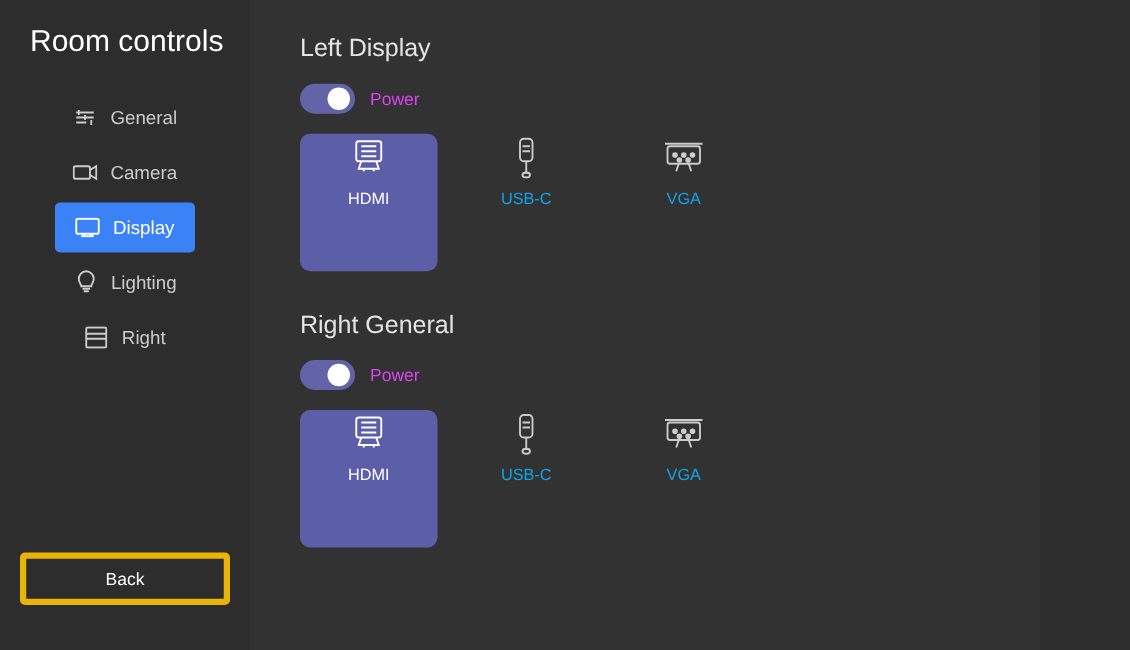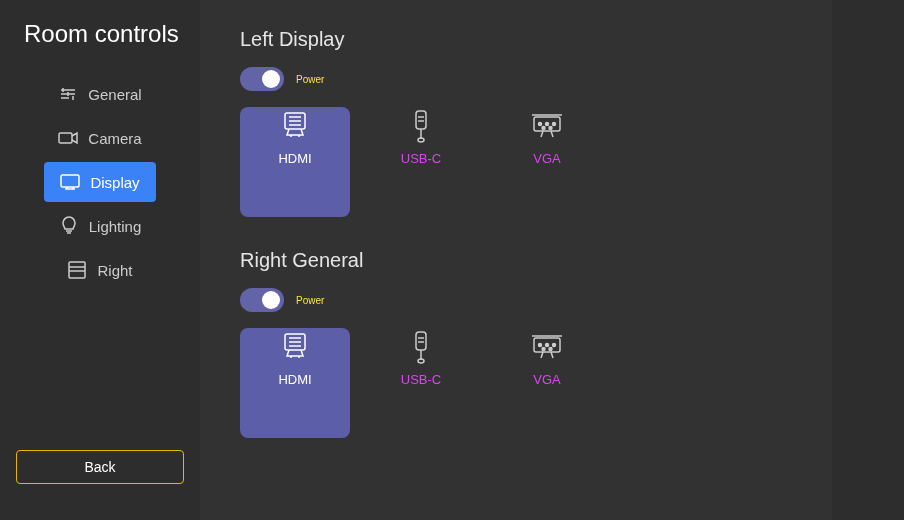--- a/index.html
+++ b/index.html
@@ -68,21 +68,21 @@
       align-items: center;
       justify-content: center;
       flex-shrink: 0;
     }
 
     .sidebar-footer {
       padding: 16px;
     }
 
     .back-button {
-      border: 1px solid #eab308;
+      border: 5px solid #eab308;
       background: transparent;
       color: #ffffff;
       padding: 8px 24px;
       border-radius: 4px;
       cursor: pointer;
       font-size: 14px;
       width: 100%;
     }
 
     
@@ -105,22 +105,22 @@
     }
 
     .power-row {
       display: flex;
       align-items: center;
       gap: 12px;
       margin-bottom: 16px;
     }
 
     .power-label {
-      font-size: 10px;
-      color: #fde047;
+      font-size: 14px;
+      color: #d946ef;
     }
 
     
     .toggle {
       position: relative;
       width: 44px;
       height: 24px;
       cursor: pointer;
     }
 
@@ -171,21 +171,21 @@
       font-size: 13px;
       color: #ffffff;
     }
 
     .input-card.inactive {
       background: transparent;
       border: none;
     }
 
     .input-card.inactive .card-label {
-      color: #d946ef;
+      color: #0ea5e9;
     }
 
     
     .icon-svg {
       width: 36px;
       height: 36px;
     }
 
     
     .main-content::-webkit-scrollbar {

